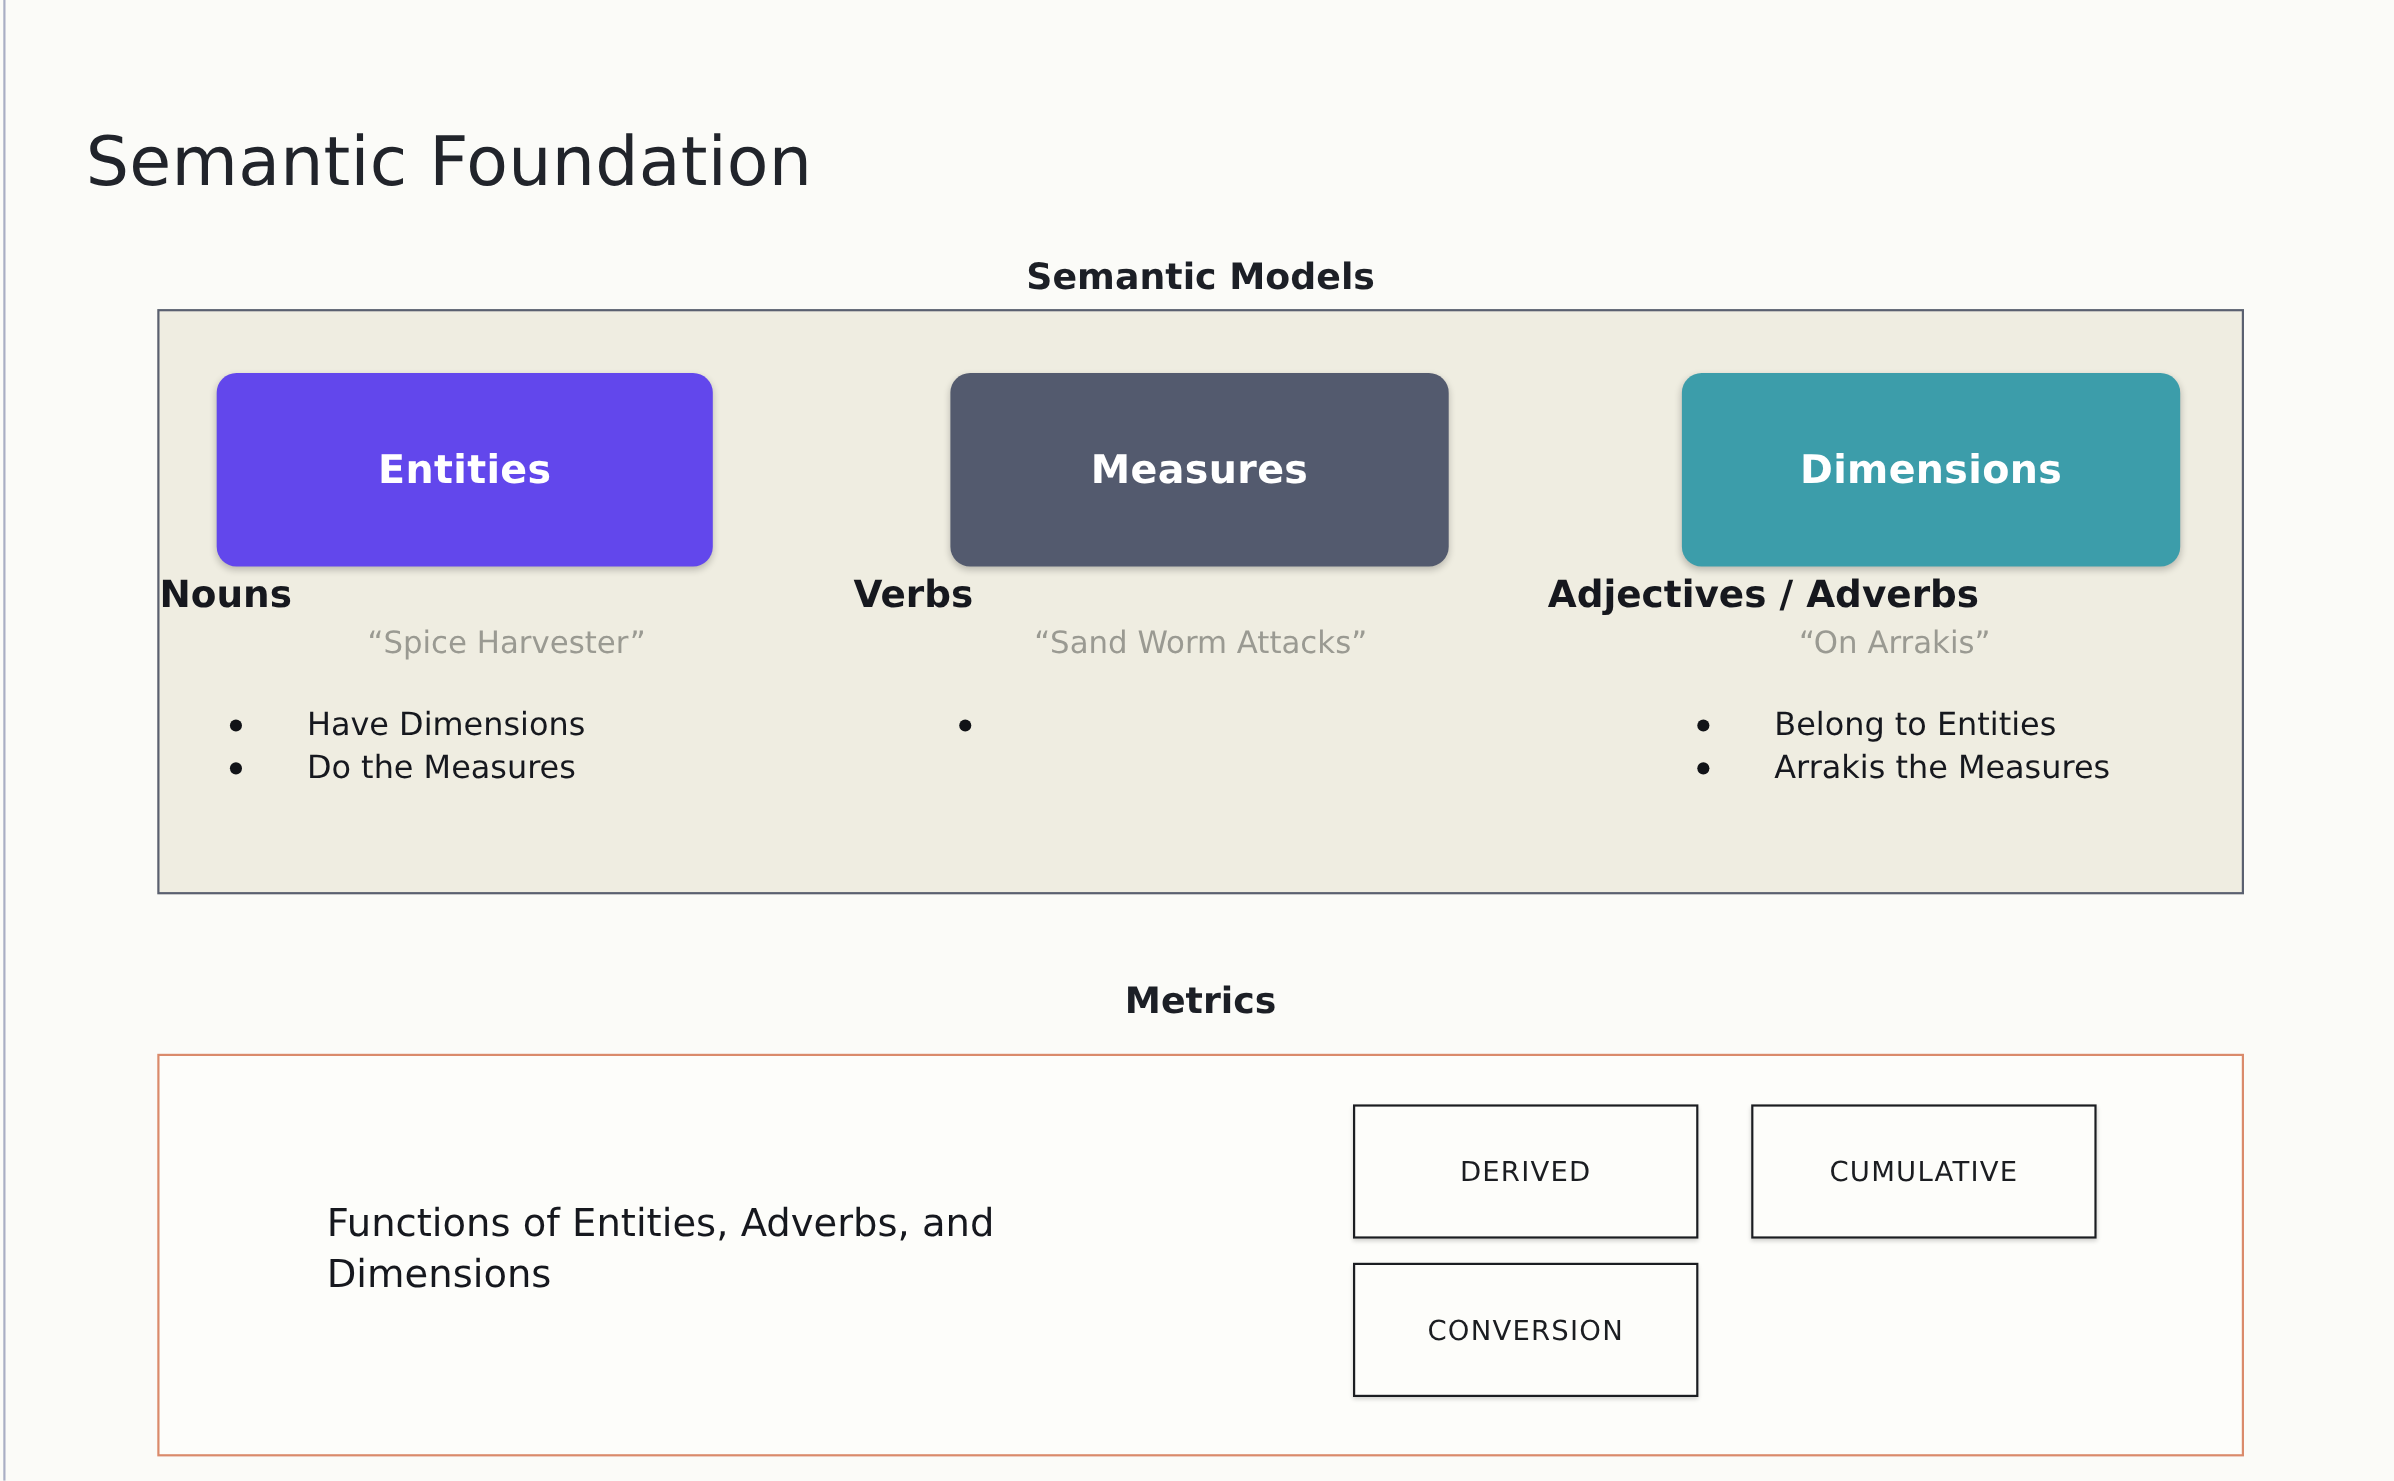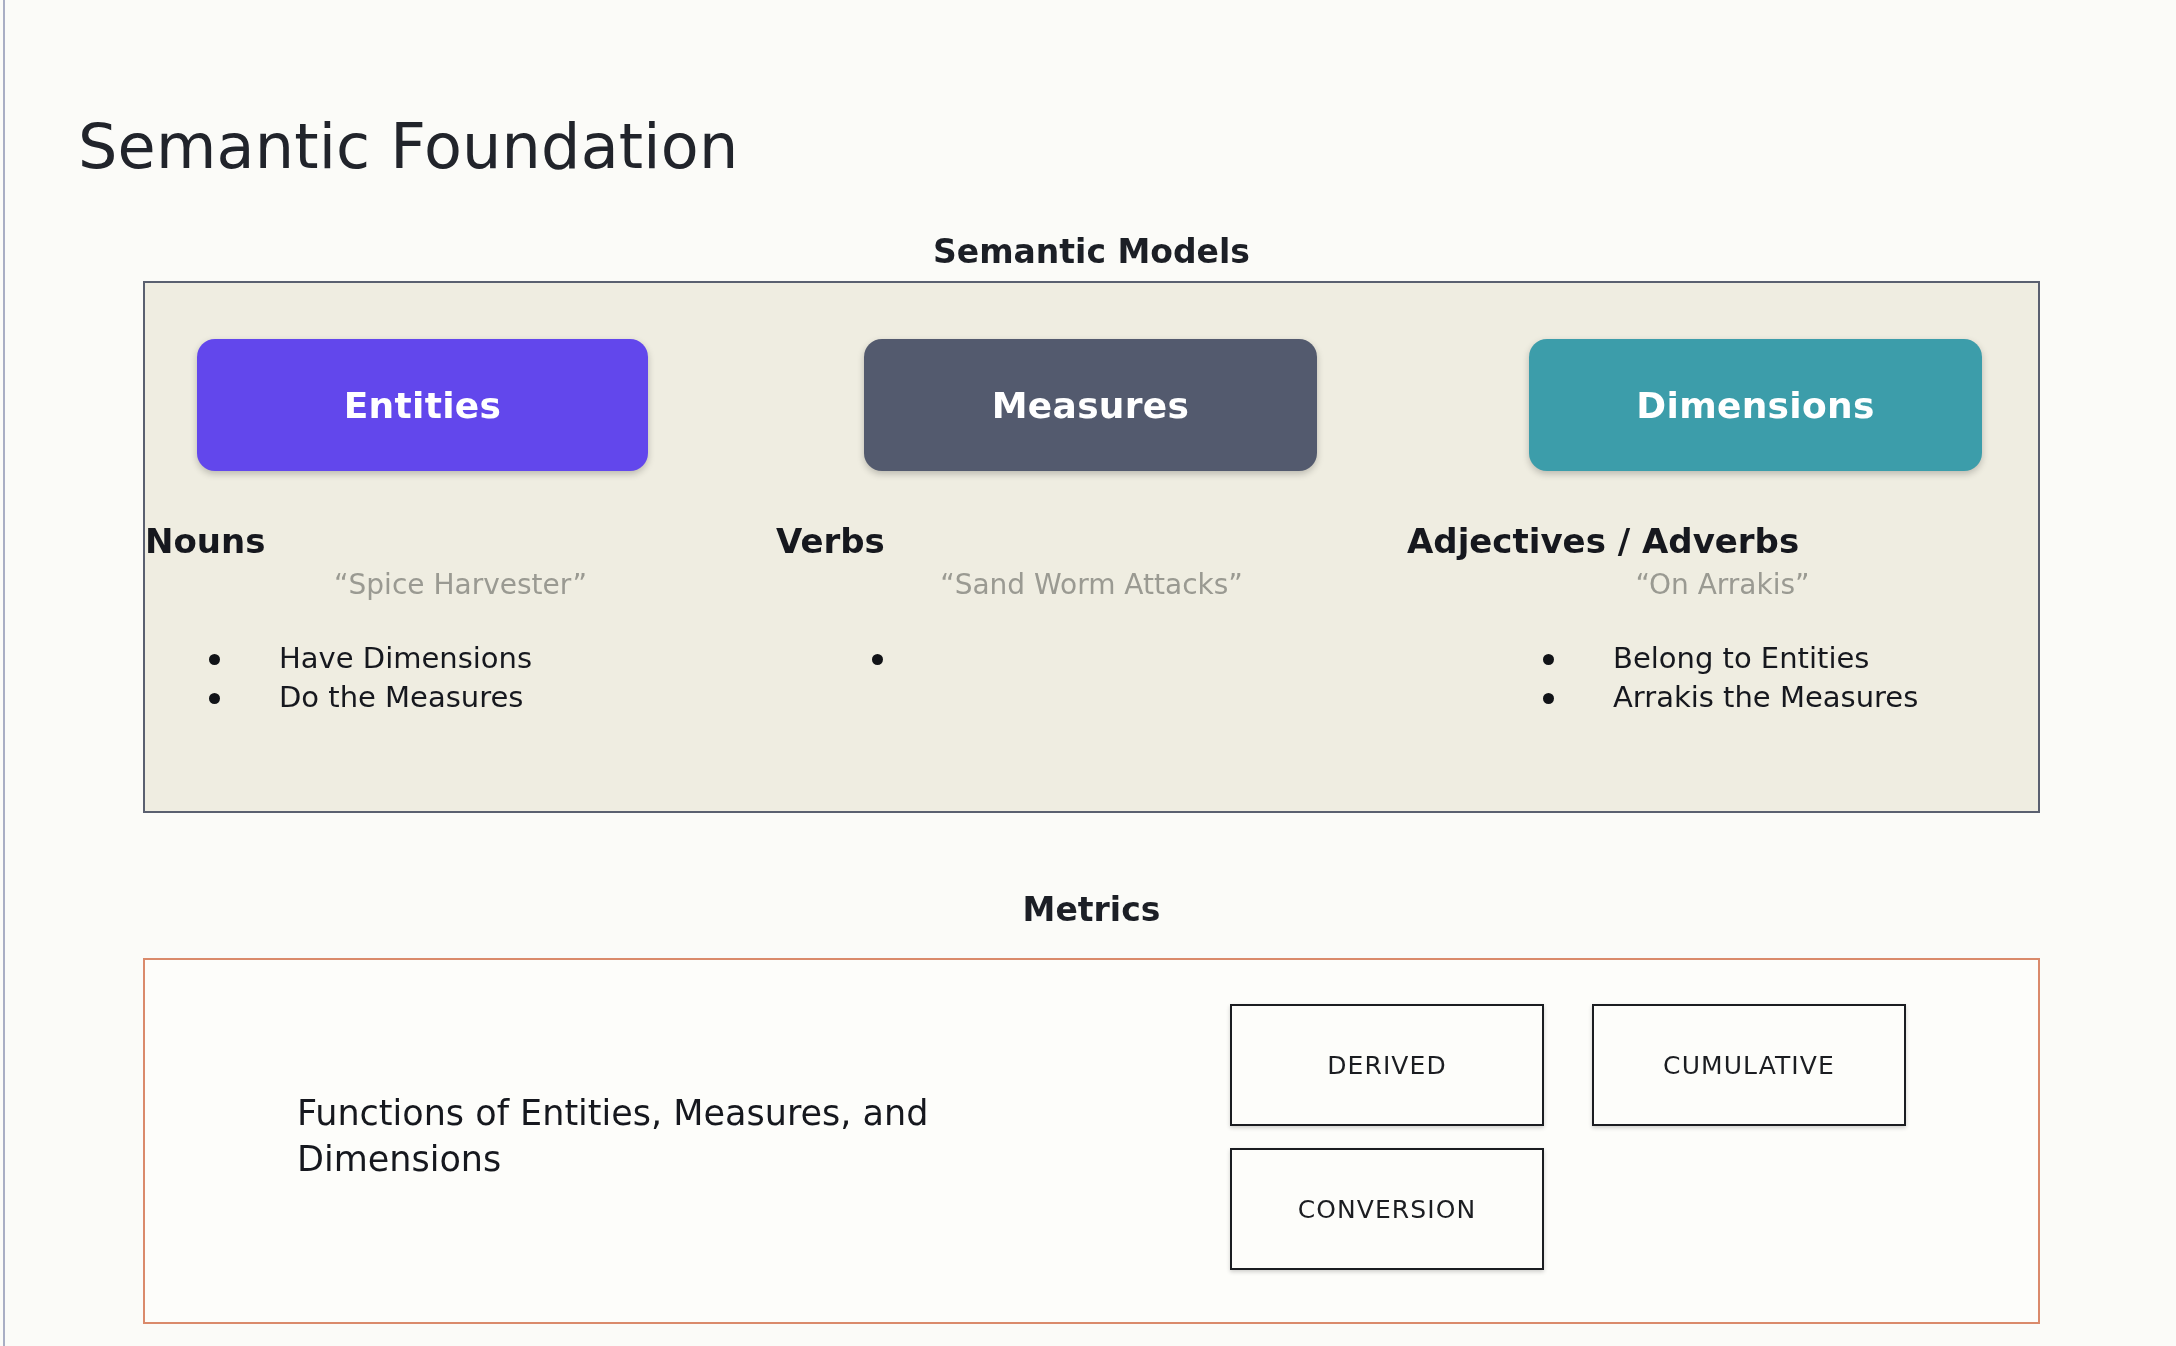--- a/index.html
+++ b/index.html
@@ -67,21 +67,21 @@
     display: flex;
   }
   .sm-col {
     flex: 1 1 0;
     position: relative;
   }
 
   .pill {
     position: absolute;
     top: 56px;
-    height: 132px;
+    height: 176px;
     border-radius: 18px;
     display: flex;
     align-items: center;
     justify-content: center;
     color: #FFFFFF;
     font-size: 36px;
     font-weight: 700;
     letter-spacing: 0.3px;
     box-shadow: 0 3px 7px rgba(0,0,0,0.22);
   }
@@ -232,19 +232,19 @@
         <li><span class="dot"></span><span>Arrakis the Measures</span></li>
       </ul>
     </div>
 
   </div>
 </div>
 
 <div class="mt-heading">Metrics</div>
 
 <div class="mt-panel">
-  <div class="mt-desc">Functions of Entities, Measures, and Dimensions</div>
+  <div class="mt-desc">Functions of Entities, Adverbs, and Dimensions</div>
   <div class="mt-grid">
     <div class="mt-box">DERIVED</div>
     <div class="mt-box">CUMULATIVE</div>
     <div class="mt-box">CONVERSION</div>
   </div>
 </div>
 
 </body></html>

